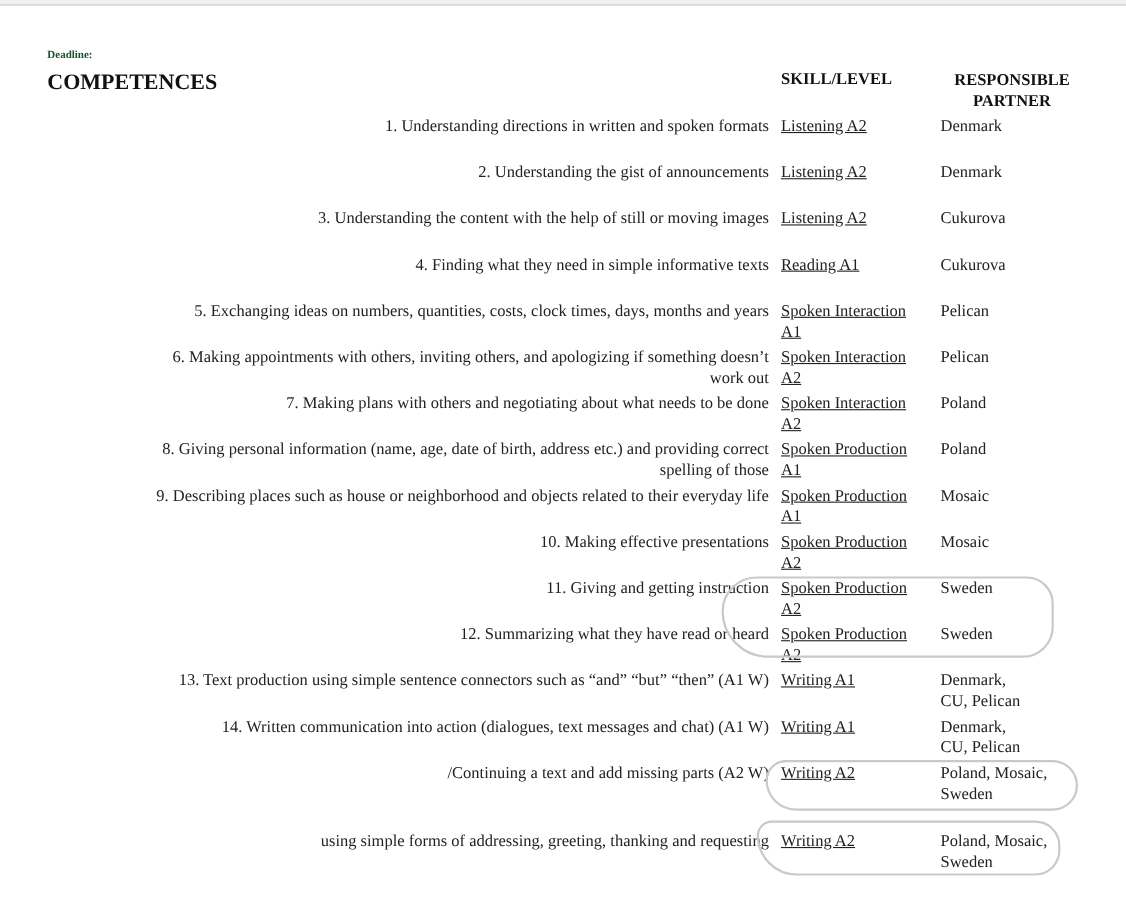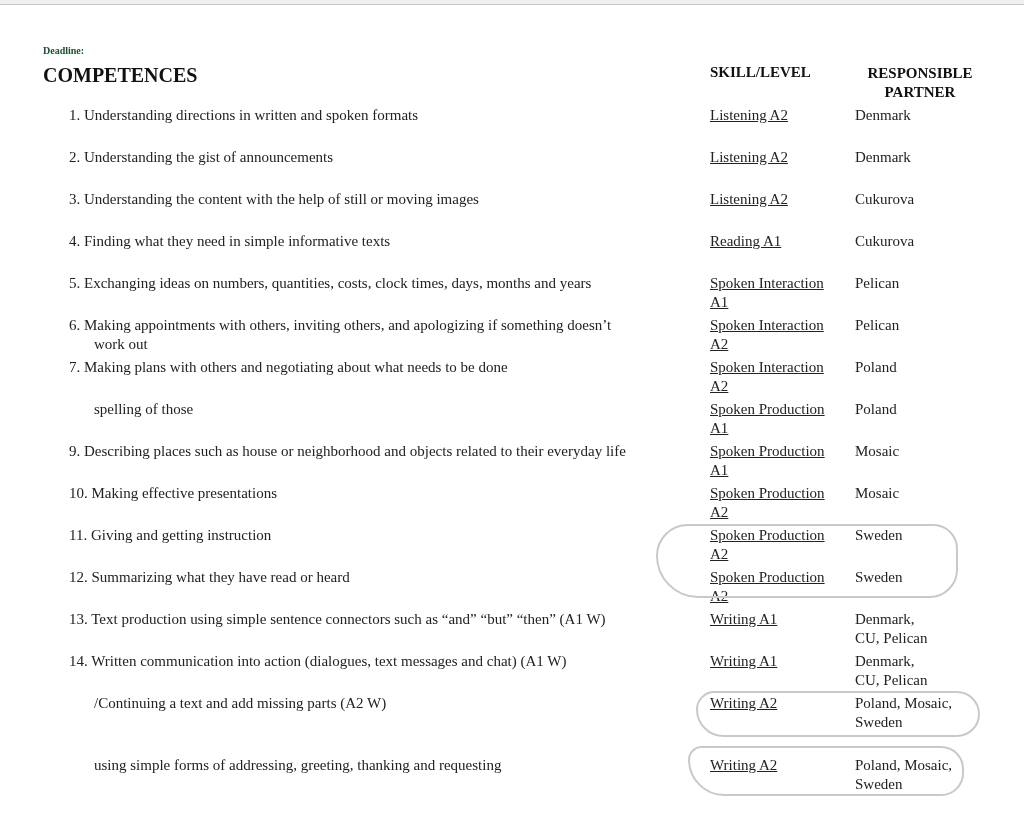--- a/index.html
+++ b/index.html
@@ -4,21 +4,21 @@
 <style>
   html, body { margin:0; padding:0; background:#fff; }
   body { width:1024px; height:835px; position:relative; overflow:hidden;
          font-family:"Liberation Serif","DejaVu Serif",serif; color:#222; }
   .topbar { position:absolute; left:0; top:0; width:1024px; height:4px; background:#f0f0f0; border-bottom:1px solid #c8c8c8; }
   .deadline { position:absolute; left:43px; top:45px; font-weight:bold; font-size:10px; color:#14532d; }
   .h-comp { position:absolute; left:43px; top:64px; font-weight:bold; font-size:20px; color:#111; }
   .h-skill { position:absolute; left:710px; top:64px; font-weight:bold; font-size:15px; color:#111; }
   .h-partner { position:absolute; left:855px; top:64px; font-weight:bold; font-size:15px; line-height:19px; color:#111; width:130px;text-align:center; }
   .row { position:absolute; left:0; width:1024px; font-size:15px; line-height:19px; }
-  .comp { position:absolute; left:69px; width:630px; }
+  .comp { position:absolute; left:69px; width:630px;text-align:right; }
   .comp .cont { display:block; padding-left:25px; }
   .skill { position:absolute; left:710px; width:140px;text-decoration:underline; }
   .partner { position:absolute; left:855px; width:140px; }
   .circle { position:absolute; border:2px solid #c9c9c9; border-radius:40px; pointer-events:none; }
 </style>
 </head>
 <body>
 
 <div class="topbar"></div>
 
@@ -99,21 +99,21 @@
       <div class="skill">
         <div>Spoken Interaction</div>
         <div>A2</div>
       </div>
       <div class="partner">
         <div>Poland</div>
         <div></div>
       </div>
     </div>
     <div class="row" style="top: 400px;">
-      <div class="comp"><span class="cont">spelling of those</span></div>
+      <div class="comp"><span>8. Giving personal information (name, age, date of birth, address etc.) and providing correct</span><span class="cont">spelling of those</span></div>
       <div class="skill">
         <div>Spoken Production</div>
         <div>A1</div>
       </div>
       <div class="partner">
         <div>Poland</div>
         <div></div>
       </div>
     </div>
     <div class="row" style="top: 442px;">

